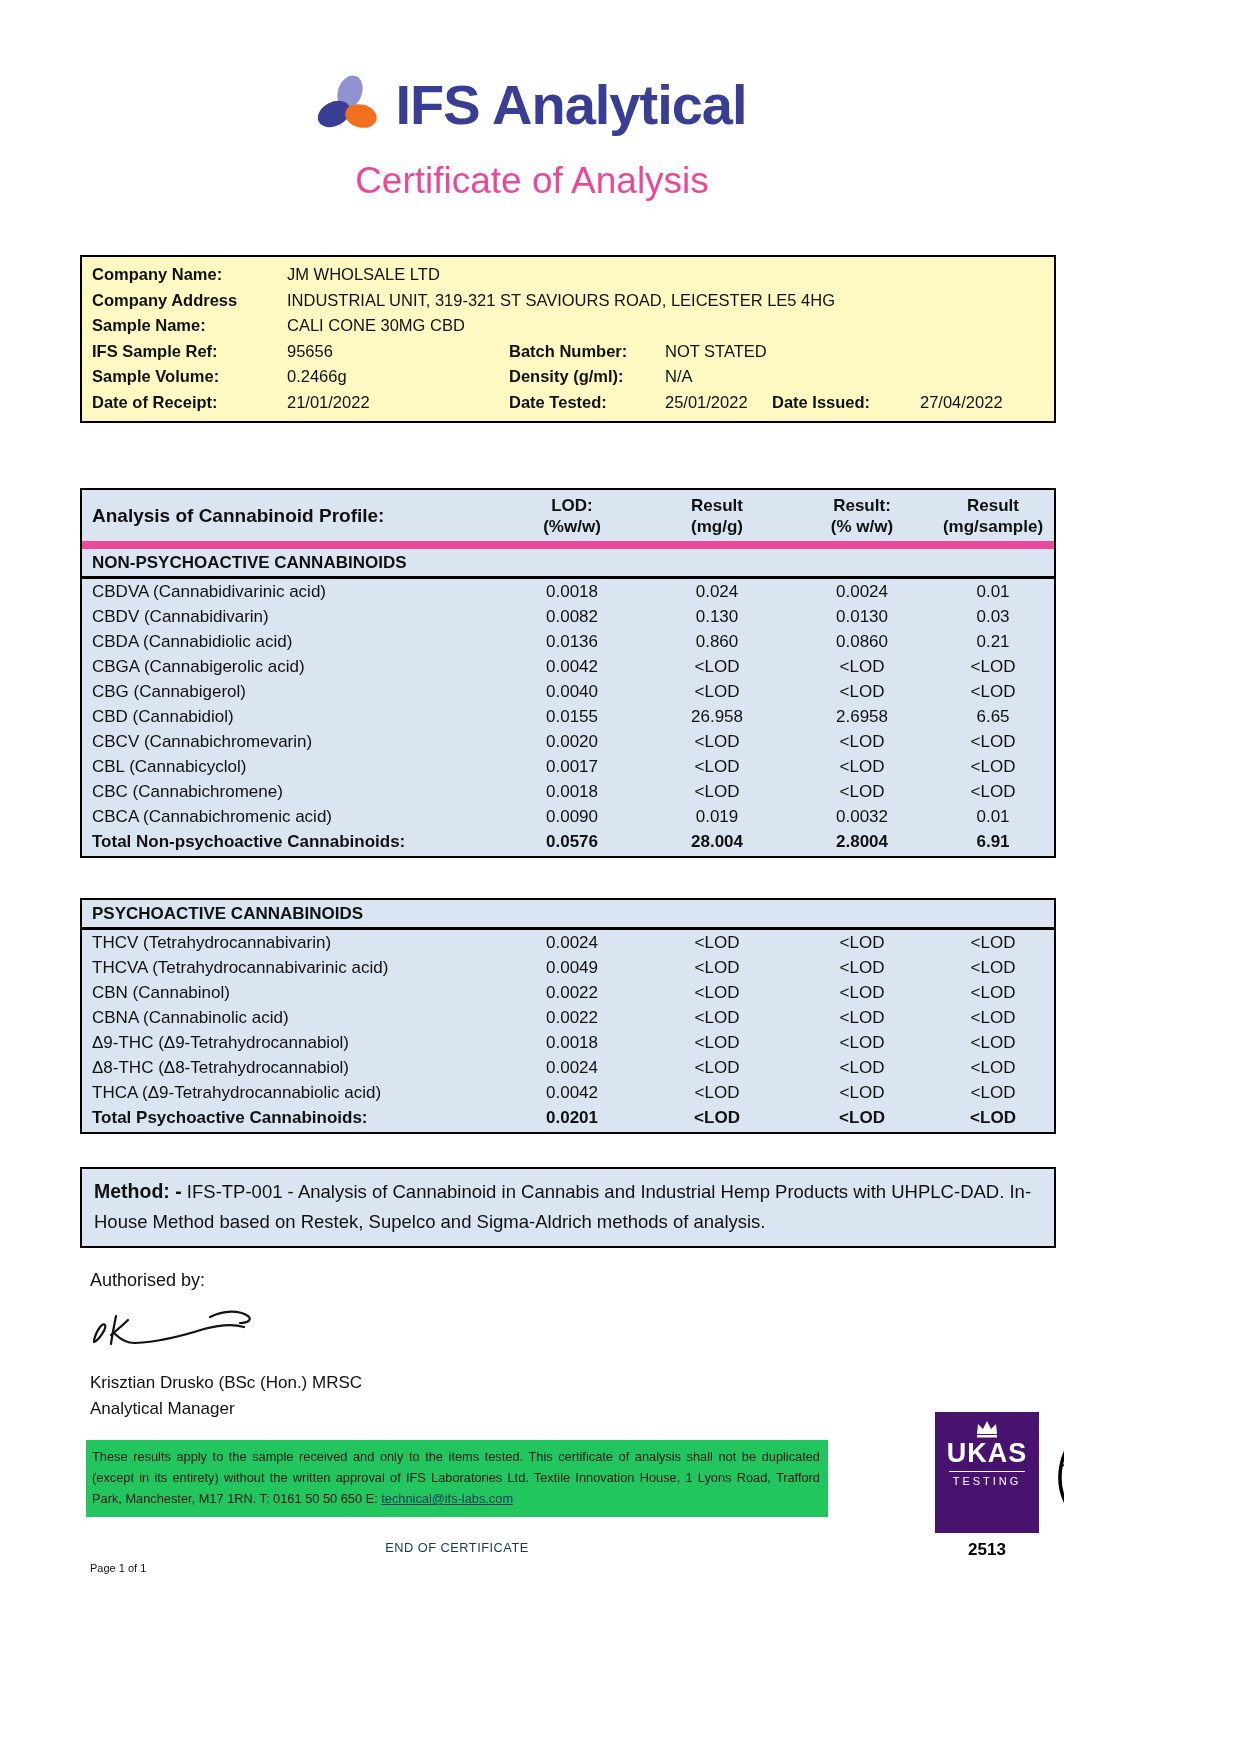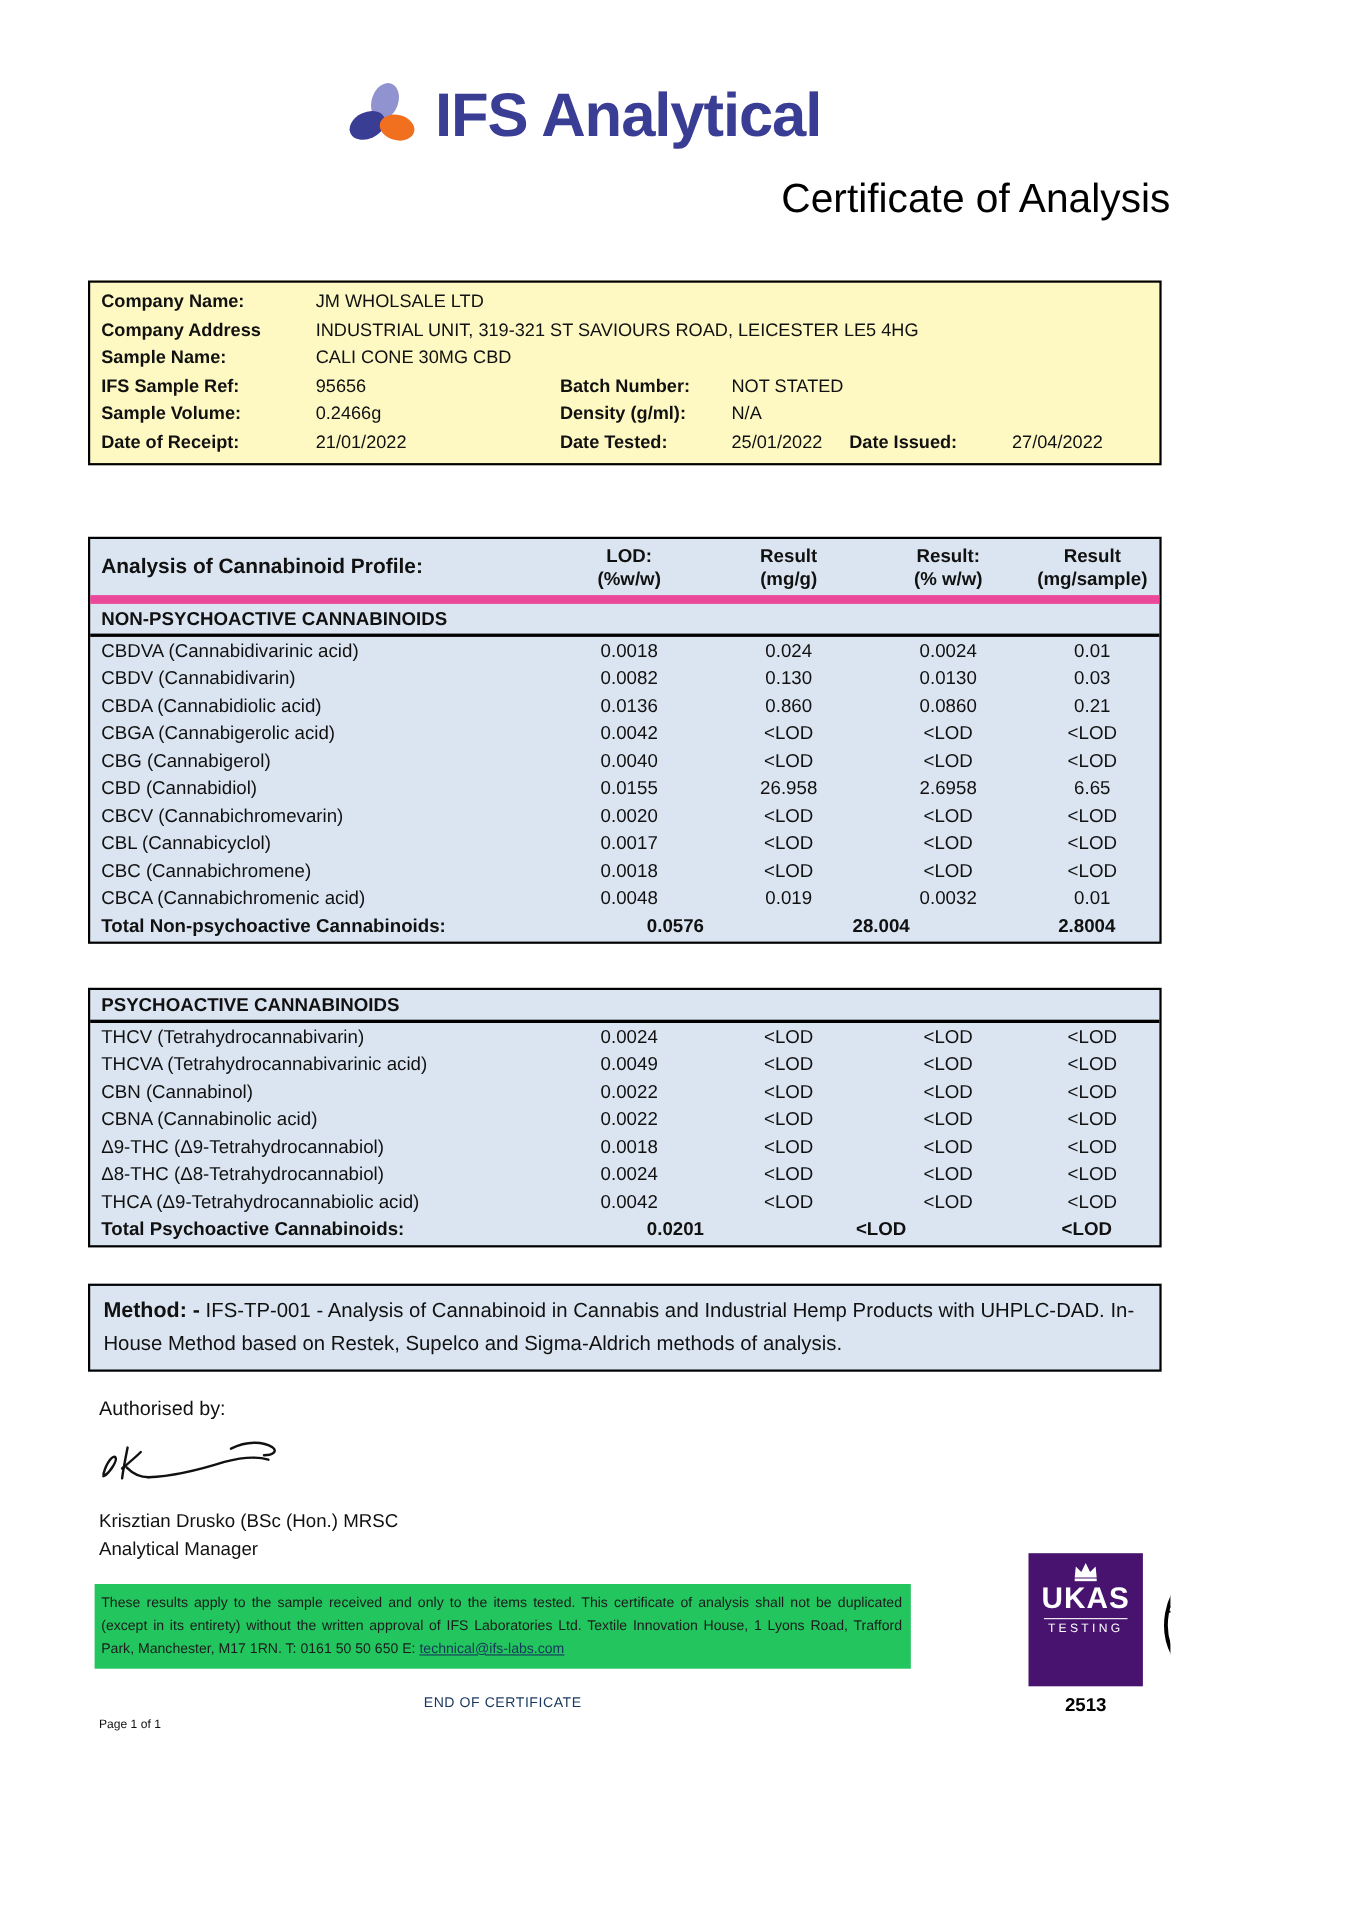--- a/index.html
+++ b/index.html
@@ -5,21 +5,21 @@
   * { margin:0; padding:0; box-sizing:border-box; }
   html,body { background:#fff; }
   .page {
     position:relative; width:1064px; height:1754px; background:#fff;
     font-family:"Liberation Sans", sans-serif; color:#111; overflow:hidden;
   }
 
   
   .logo-row { position:absolute; top:72px; left:0; width:100%; display:flex; justify-content:center; align-items:center; gap:14px; }
   .brand-text { font-size:56px; font-weight:bold; color:#3a3d94; letter-spacing:-1px; }
-  .cert-title { position:absolute; top:160px; left:0; width:100%; text-align:right; font-size:37px; color:#000000; }
+  .cert-title { position:absolute; top:160px; left:0; width:100%; text-align:center; font-size:37px; color:#ec4899; }
 
   
   .info-table {
     position:absolute; left:80px; top:255px; width:976px;
     background:#fef9c3; border:2px solid #000; padding:5px 0 6px 10px;
     font-size:16.5px; line-height:25.5px;
   }
   .irow { display:grid; }
   .irow.r1 { grid-template-columns:195px 1fr; }
   .irow.r4 { grid-template-columns:195px 222px 156px 1fr; }
@@ -33,21 +33,21 @@
   }
   .atable.t1 { top:488px; }
   .atable.t2 { top:898px; }
   .thead { display:grid; grid-template-columns:420px 140px 150px 140px 1fr; border-bottom:8px solid #ec4899; padding:4px 0 4px 0; }
   .thead .ttitle { font-weight:bold; font-size:19px; display:flex; align-items:center; padding-left:10px; }
   .thead .hcell { text-align:center; font-weight:bold; line-height:21px; padding-top:1px; }
   .section-row { font-weight:bold; padding:4px 10px 3px 10px; border-bottom:3px solid #000; }
   .trow, .totrow { display:grid; grid-template-columns:420px 140px 150px 140px 1fr; padding:2.5px 0; }
   .trow .name, .totrow .name { padding-left:10px; }
   .trow .num, .totrow .num { text-align:center; }
-  .totrow { font-weight:bold; padding-bottom:4px;gap:42px; }
+  .totrow { font-weight:bold; padding-bottom:4px; }
 
   
   .method-box {
     position:absolute; left:80px; top:1167px; width:976px;
     background:#dbe5f1; border:2px solid #000; padding:7px 12px 9px 12px;
     font-size:18.5px; line-height:30px;
   }
   .method-label { font-weight:bold; font-size:19.5px;margin-top:36px; }
 
   
@@ -217,21 +217,21 @@
         <div class="trow">
           <div class="name">CBC (Cannabichromene)</div>
           <div class="num">0.0018</div>
           <div class="num">&lt;LOD</div>
           <div class="num">&lt;LOD</div>
           <div class="num">&lt;LOD</div>
         </div>
 
         <div class="trow">
           <div class="name">CBCA (Cannabichromenic acid)</div>
-          <div class="num">0.0048</div>
+          <div class="num">0.0090</div>
           <div class="num">0.019</div>
           <div class="num">0.0032</div>
           <div class="num">0.01</div>
         </div>
       </div>
     <div class="totrow">
       <div class="name">Total Non-psychoactive Cannabinoids:</div>
       <div class="num">0.0576</div>
       <div class="num">28.004</div>
       <div class="num">2.8004</div>

